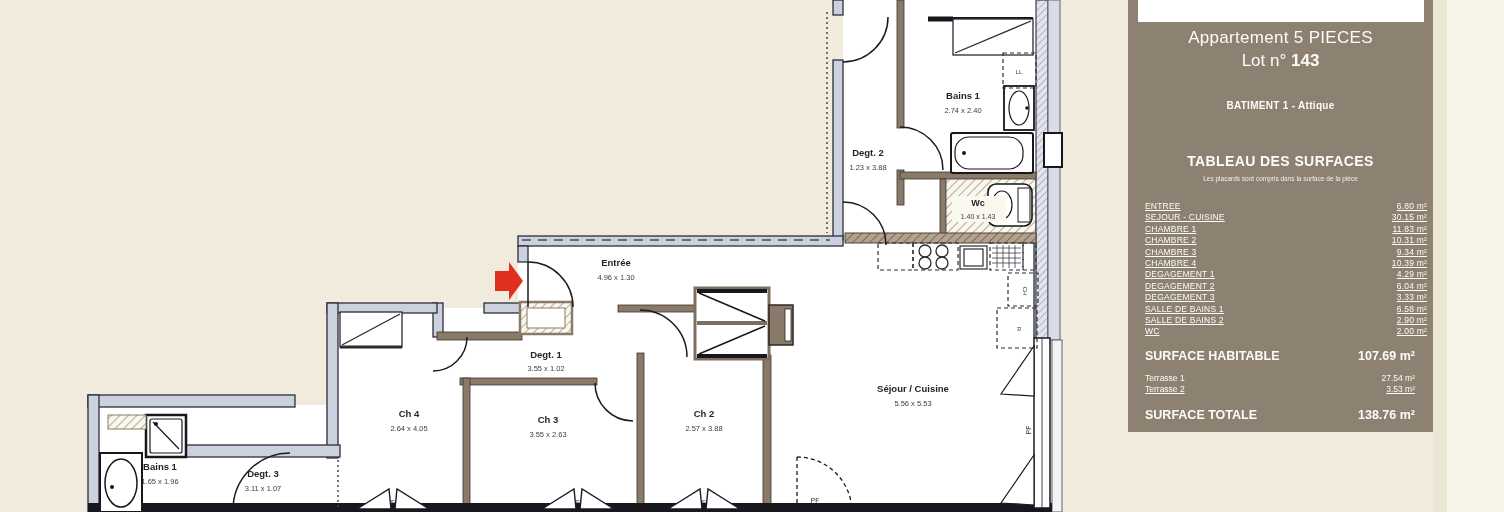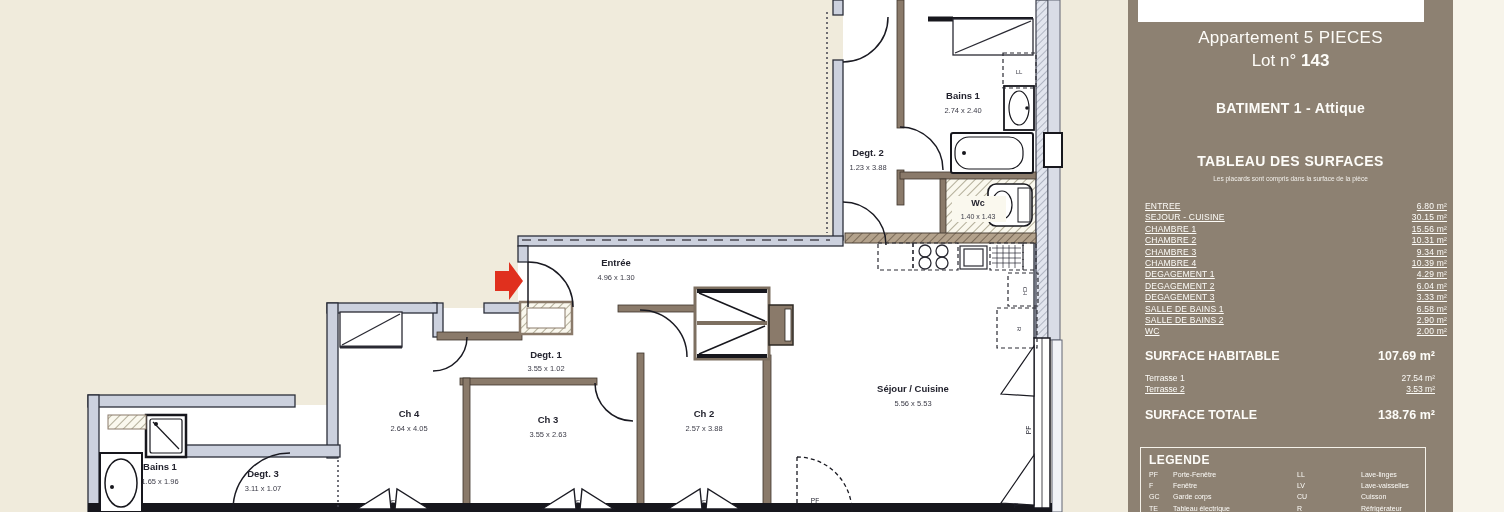--- a/index.html
+++ b/index.html
@@ -1,29 +1,29 @@
 <!DOCTYPE html>
 <html><head>
 <meta charset="utf-8">
 <style>
   html,body{margin:0;padding:0;}
   body{width:1504px;height:512px;overflow:hidden;background:#f0ebdc;
        font-family:"Liberation Sans",sans-serif;}
   #stage{position:relative;width:1504px;height:512px;}
   #plan-svg{position:absolute;left:0;top:0;}
   
-  .panel{position:absolute;left:1128px;top:0;width:305px;height:512px;
-         background:#8d8172;color:#fdfcf8;overflow:hidden;padding-left:20px;}
+  .panel{position:absolute;left:1128px;top:0;width:305px;height:432px;
+         background:#8d8172;color:#fdfcf8;overflow:hidden;}
   .logo-box{position:absolute;left:10px;top:0;width:286px;height:22px;background:#ffffff;}
   .t1{position:absolute;left:0;top:28px;width:100%;text-align:center;
       font-size:17px;letter-spacing:.3px;}
   .t2{position:absolute;left:0;top:51px;width:100%;text-align:center;font-size:17px;}
   .t2 b{font-weight:bold;}
   .bldg{position:absolute;left:0;top:100px;width:100%;text-align:center;
-        font-size:14px;font-weight:bold;letter-spacing:.3px;}
+        font-size:10px;font-weight:bold;letter-spacing:.3px;}
   .tbl-title{position:absolute;left:0;top:153px;width:100%;text-align:center;
         font-size:14px;font-weight:bold;letter-spacing:.4px;}
   .tbl-note{position:absolute;left:0;top:175px;width:100%;text-align:center;
         font-size:6.5px;opacity:.9;}
   .rows{position:absolute;left:17px;right:6px;top:201px;text-decoration:underline;}
   .srow{display:flex;justify-content:space-between;height:11.4px;
         font-size:8.5px;line-height:11.4px;letter-spacing:.2px;}
   .hab,.tot{position:absolute;left:17px;right:18px;display:flex;
         justify-content:space-between;font-size:12.5px;font-weight:bold;}
   .hab{top:349px;} .tot{top:408px;}
@@ -314,21 +314,21 @@
       <div class="srow">
           <span>ENTREE</span>
           <span>6.80 m²</span>
         </div>
       <div class="srow">
           <span>SEJOUR - CUISINE</span>
           <span>30.15 m²</span>
         </div>
       <div class="srow">
           <span>CHAMBRE 1</span>
-          <span>15.56 m²</span>
+          <span>11.83 m²</span>
         </div>
       <div class="srow">
           <span>CHAMBRE 2</span>
           <span>10.31 m²</span>
         </div>
       <div class="srow">
           <span>CHAMBRE 3</span>
           <span>9.34 m²</span>
         </div>
       <div class="srow">

